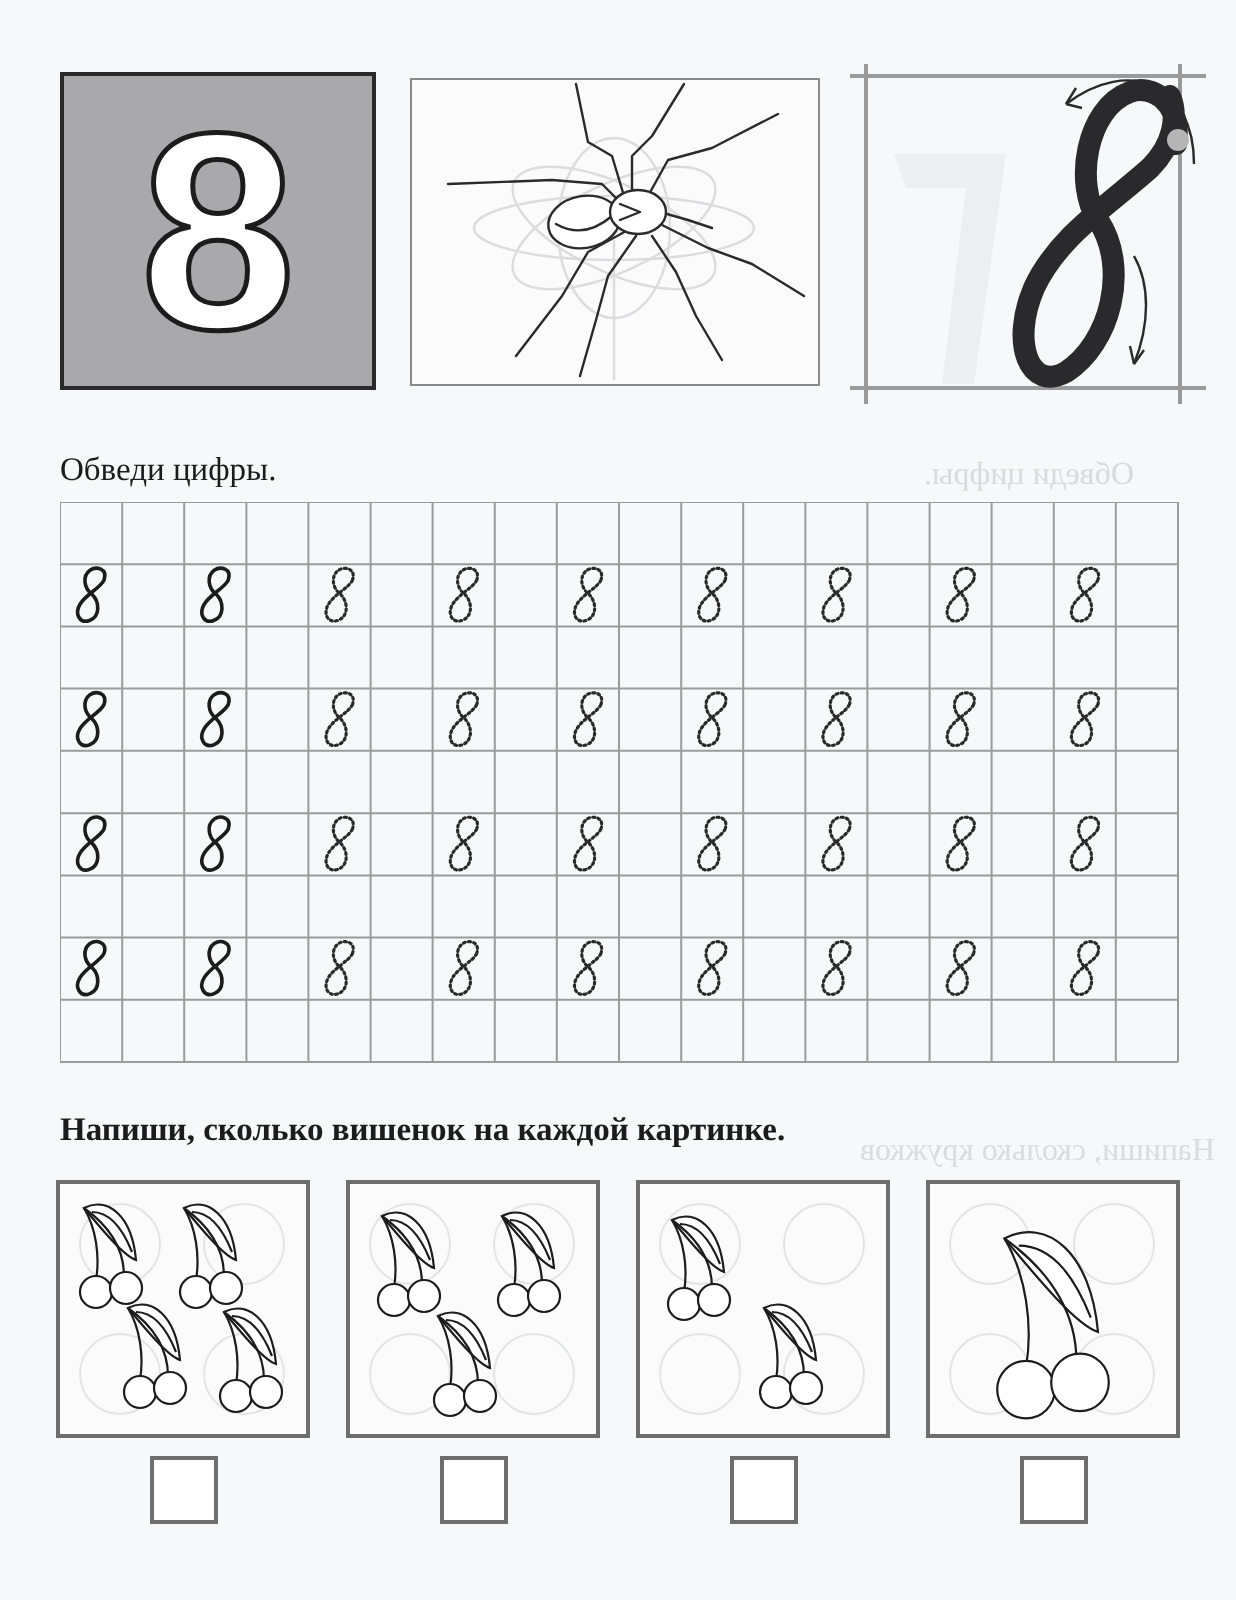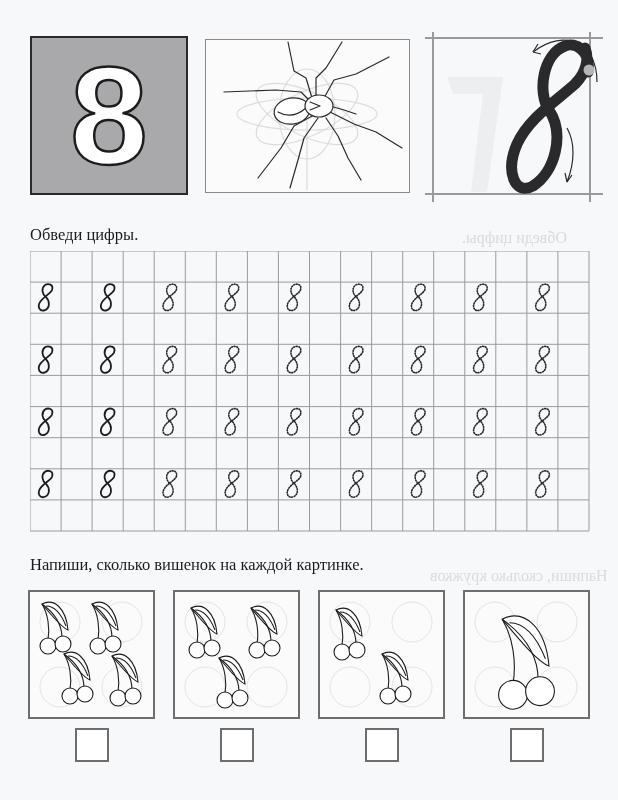--- a/index.html
+++ b/index.html
@@ -180,21 +180,21 @@
       <path d="M146.22222222222223,225.77777777777777 C148.22222222222223,219.77777777777777 142.22222222222223,218.77777777777777 139.22222222222223,220.77777777777777 C135.22222222222223,223.77777777777777 136.22222222222223,229.77777777777777 140.22222222222223,232.77777777777777 C144.22222222222223,236.77777777777777 144.22222222222223,243.77777777777777 139.22222222222223,245.77777777777777 C134.22222222222223,247.77777777777777 131.22222222222223,242.77777777777777 134.22222222222223,237.77777777777777 C137.22222222222223,232.77777777777777 144.22222222222223,229.77777777777777 146.22222222222223,225.77777777777777 Z" fill="none" stroke="#2a2a2a" stroke-width="1.6" stroke-dasharray="1 1.6" stroke-linecap="round"></path>
       <path d="M208.33333333333334,225.77777777777777 C210.33333333333334,219.77777777777777 204.33333333333334,218.77777777777777 201.33333333333334,220.77777777777777 C197.33333333333334,223.77777777777777 198.33333333333334,229.77777777777777 202.33333333333334,232.77777777777777 C206.33333333333334,236.77777777777777 206.33333333333334,243.77777777777777 201.33333333333334,245.77777777777777 C196.33333333333334,247.77777777777777 193.33333333333334,242.77777777777777 196.33333333333334,237.77777777777777 C199.33333333333334,232.77777777777777 206.33333333333334,229.77777777777777 208.33333333333334,225.77777777777777 Z" fill="none" stroke="#2a2a2a" stroke-width="1.6" stroke-dasharray="1 1.6" stroke-linecap="round"></path>
       <path d="M270.44444444444446,225.77777777777777 C272.44444444444446,219.77777777777777 266.44444444444446,218.77777777777777 263.44444444444446,220.77777777777777 C259.44444444444446,223.77777777777777 260.44444444444446,229.77777777777777 264.44444444444446,232.77777777777777 C268.44444444444446,236.77777777777777 268.44444444444446,243.77777777777777 263.44444444444446,245.77777777777777 C258.44444444444446,247.77777777777777 255.44444444444446,242.77777777777777 258.44444444444446,237.77777777777777 C261.44444444444446,232.77777777777777 268.44444444444446,229.77777777777777 270.44444444444446,225.77777777777777 Z" fill="none" stroke="#2a2a2a" stroke-width="1.6" stroke-dasharray="1 1.6" stroke-linecap="round"></path>
       <path d="M332.55555555555554,225.77777777777777 C334.55555555555554,219.77777777777777 328.55555555555554,218.77777777777777 325.55555555555554,220.77777777777777 C321.55555555555554,223.77777777777777 322.55555555555554,229.77777777777777 326.55555555555554,232.77777777777777 C330.55555555555554,236.77777777777777 330.55555555555554,243.77777777777777 325.55555555555554,245.77777777777777 C320.55555555555554,247.77777777777777 317.55555555555554,242.77777777777777 320.55555555555554,237.77777777777777 C323.55555555555554,232.77777777777777 330.55555555555554,229.77777777777777 332.55555555555554,225.77777777777777 Z" fill="none" stroke="#2a2a2a" stroke-width="1.6" stroke-dasharray="1 1.6" stroke-linecap="round"></path>
       <path d="M394.6666666666667,225.77777777777777 C396.6666666666667,219.77777777777777 390.6666666666667,218.77777777777777 387.6666666666667,220.77777777777777 C383.6666666666667,223.77777777777777 384.6666666666667,229.77777777777777 388.6666666666667,232.77777777777777 C392.6666666666667,236.77777777777777 392.6666666666667,243.77777777777777 387.6666666666667,245.77777777777777 C382.6666666666667,247.77777777777777 379.6666666666667,242.77777777777777 382.6666666666667,237.77777777777777 C385.6666666666667,232.77777777777777 392.6666666666667,229.77777777777777 394.6666666666667,225.77777777777777 Z" fill="none" stroke="#2a2a2a" stroke-width="1.6" stroke-dasharray="1 1.6" stroke-linecap="round"></path>
       <path d="M456.7777777777778,225.77777777777777 C458.7777777777778,219.77777777777777 452.7777777777778,218.77777777777777 449.7777777777778,220.77777777777777 C445.7777777777778,223.77777777777777 446.7777777777778,229.77777777777777 450.7777777777778,232.77777777777777 C454.7777777777778,236.77777777777777 454.7777777777778,243.77777777777777 449.7777777777778,245.77777777777777 C444.7777777777778,247.77777777777777 441.7777777777778,242.77777777777777 444.7777777777778,237.77777777777777 C447.7777777777778,232.77777777777777 454.7777777777778,229.77777777777777 456.7777777777778,225.77777777777777 Z" fill="none" stroke="#2a2a2a" stroke-width="1.6" stroke-dasharray="1 1.6" stroke-linecap="round"></path>
       <path d="M518.8888888888889,225.77777777777777 C520.8888888888889,219.77777777777777 514.8888888888889,218.77777777777777 511.8888888888889,220.77777777777777 C507.8888888888889,223.77777777777777 508.8888888888889,229.77777777777777 512.8888888888889,232.77777777777777 C516.8888888888889,236.77777777777777 516.8888888888889,243.77777777777777 511.8888888888889,245.77777777777777 C506.8888888888889,247.77777777777777 503.8888888888889,242.77777777777777 506.8888888888889,237.77777777777777 C509.8888888888889,232.77777777777777 516.8888888888889,229.77777777777777 518.8888888888889,225.77777777777777 Z" fill="none" stroke="#2a2a2a" stroke-width="1.6" stroke-dasharray="1 1.6" stroke-linecap="round"></path>
     </svg>
 </div>
 
-<div class="abs instruction" style="top:555px;">Напиши, сколько вишенок на каждой картинке.</div>
+<div class="abs instruction" style="top:555px;font-weight:bold;">Напиши, сколько вишенок на каждой картинке.</div>
 <div class="abs ghost" style="left:430px; top:567px; color:#dadbe0;">Напиши, сколько кружков</div>
 
 <div class="cherry-box" style="left:28px;"><svg class="cherries" width="123" height="125">
       <g stroke="#e3e4e8" fill="none" stroke-width="1">
         <circle cx="30" cy="30" r="20"></circle>
         <circle cx="92" cy="30" r="20"></circle>
         <circle cx="30" cy="95" r="20"></circle>
         <circle cx="92" cy="95" r="20"></circle>
       </g>
     <g transform="translate(8,8) scale(1)" stroke="#1c1c1c" stroke-width="1.1" fill="#fff">

